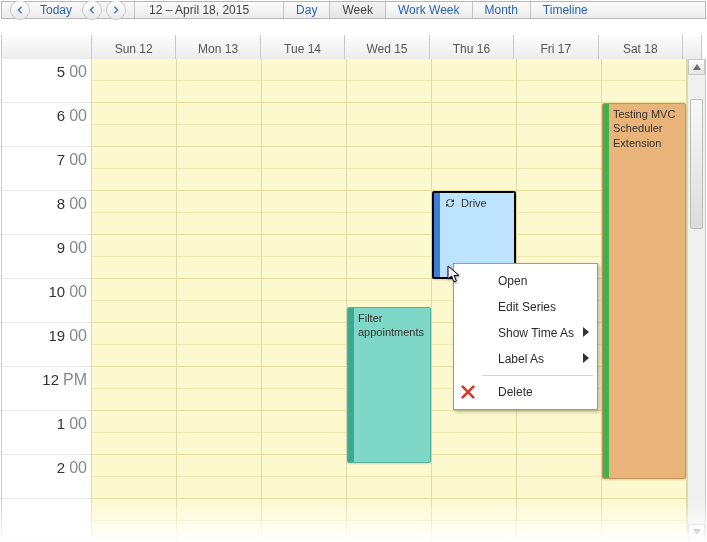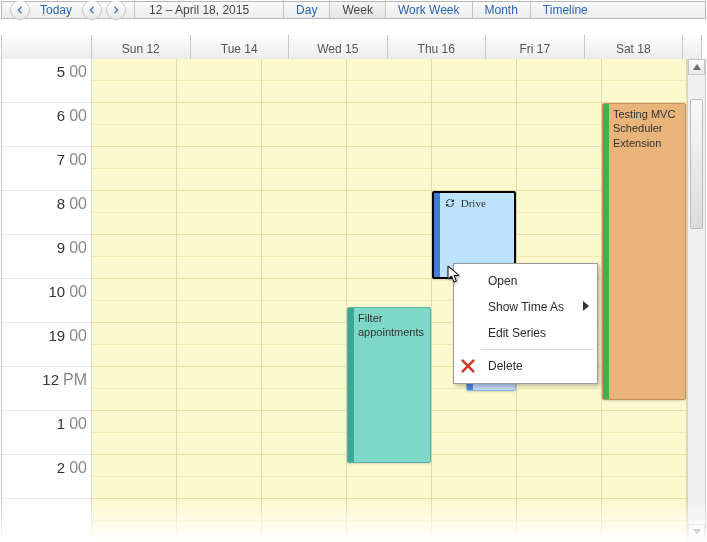--- a/index.html
+++ b/index.html
@@ -179,21 +179,20 @@
   .appt .bar {
     position: absolute; left: 0; top: 0; bottom: 0; width: 6px;
   }
   .appt .inner {
     margin-left: 6px;
   }
   .appt .title { font-weight: normal; }
   .appt-drive {
     background: #bde3ff;
     border: 2px solid #000;
-    font-family: Liberation Serif, serif;
   }
   .appt-drive .bar { background: #3b7dd8; }
   .appt-filter {
     background: #7fd8c7;
     border-color: #5ab19f;
   }
   .appt-filter .bar { background: #3aa892; }
   .appt-test {
     background: #e8b47a;
     border-color: #c6945a;
@@ -219,21 +218,21 @@
     background: #fff;
     border: 1px solid #9b9b9b;
     box-shadow: 2px 2px 4px rgba(0,0,0,.25);
     padding: 4px 0;
     z-index: 50;
   }
   .ctxitem {
     display: flex;
     align-items: center;
     height: 26px;
-    padding: 0 8px 0 34px;
+    padding: 0 8px 0 44px;
     position: relative;
     color: #2b2b2b;
     cursor: pointer;
   }
   .ctxitem .arrow {
     position: absolute; right: 8px; top: 50%; transform: translateY(-50%);
   }
   .ctxitem .arrow svg { width: 6px; height: 10px; }
   .ctxitem .icon {
     position: absolute; left: 6px; top: 50%; transform: translateY(-50%);
@@ -293,20 +292,21 @@
     <div class="viewbtn">Day</div>
     <div class="viewbtn active">Week</div>
     <div class="viewbtn">Work Week</div>
     <div class="viewbtn">Month</div>
     <div class="viewbtn" style="border-right:none">Timeline</div>
   </div>
 
   <div class="dayheader" style="top:34px">
     <div class="timegutter-head"></div>
     <div class="daycell-head">Sun 12</div>
+    <div class="daycell-head">Mon 13</div>
     <div class="daycell-head">Tue 14</div>
     <div class="daycell-head">Wed 15</div>
     <div class="daycell-head">Thu 16</div>
     <div class="daycell-head">Fri 17</div>
     <div class="daycell-head">Sat 18</div>
     <div class="scroll-head"></div>
   </div>
 
   <div class="grid" style="top:58px">
     <div class="timegutter">
@@ -379,21 +379,21 @@
           </div>
         </div>
 
         <div class="appt appt-small-blue" style="top:310px; height:22px; left:34px; right:0;">
           <div class="bar"></div>
         </div>
       </div>
       <div class="daycol"></div>
       <div class="daycol">
 
-        <div class="appt appt-test" style="top:44px; height:297px; left:0; right:0;">
+        <div class="appt appt-test" style="top:44px; height:376px; left:0; right:0;">
           <div class="bar"></div>
           <div class="inner">
             <div class="title">Testing MVC Scheduler Extension</div>
           </div>
         </div>
       </div>
     </div>
 
     <div class="scrolltrack">
       <div class="scroll-up">
@@ -406,31 +406,39 @@
         <svg width="8" height="6" viewBox="0 0 8 6">
             <path d="M0 0 H8 L4 6 Z" fill="#6b6b6b"></path>
           </svg>
       </div>
     </div>
   </div>
 
   <div class="ctxmenu" style="left:452px; top:262px;">
     <div class="ctxitem">
       <span>Open</span>
+    </div>
+    <div class="ctxitem">
+      <span>Edit Series</span>
     </div>
     <div class="ctxitem">
       <span>Show Time As</span>
       <span class="arrow">
         <svg viewBox="0 0 6 10">
             <path d="M0 0 L6 5 L0 10 Z" fill="#333"></path>
           </svg>
       </span>
     </div>
     <div class="ctxitem">
-      <span>Edit Series</span>
+      <span>Label As</span>
+      <span class="arrow">
+        <svg viewBox="0 0 6 10">
+            <path d="M0 0 L6 5 L0 10 Z" fill="#333"></path>
+          </svg>
+      </span>
     </div>
     <div class="ctxsep"></div>
     <div class="ctxitem">
       <span class="icon">
         <svg viewBox="0 0 12 12">
             <path d="M2 2 L10 10 M10 2 L2 10" stroke="#d13a2b" stroke-width="2" stroke-linecap="round"></path>
           </svg>
       </span>
       <span>Delete</span>
     </div>

